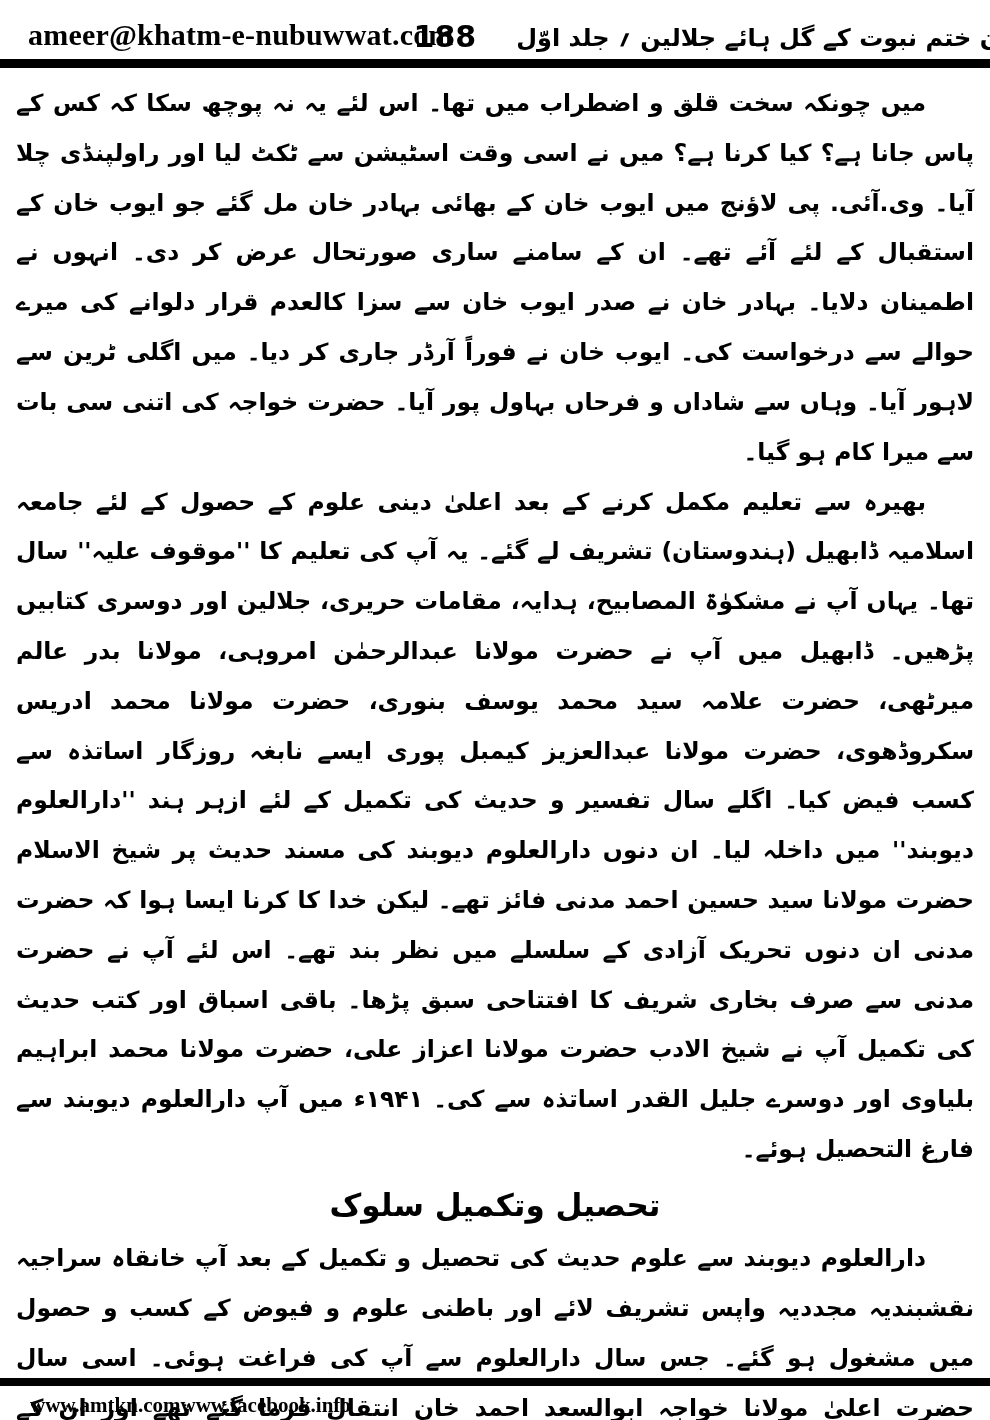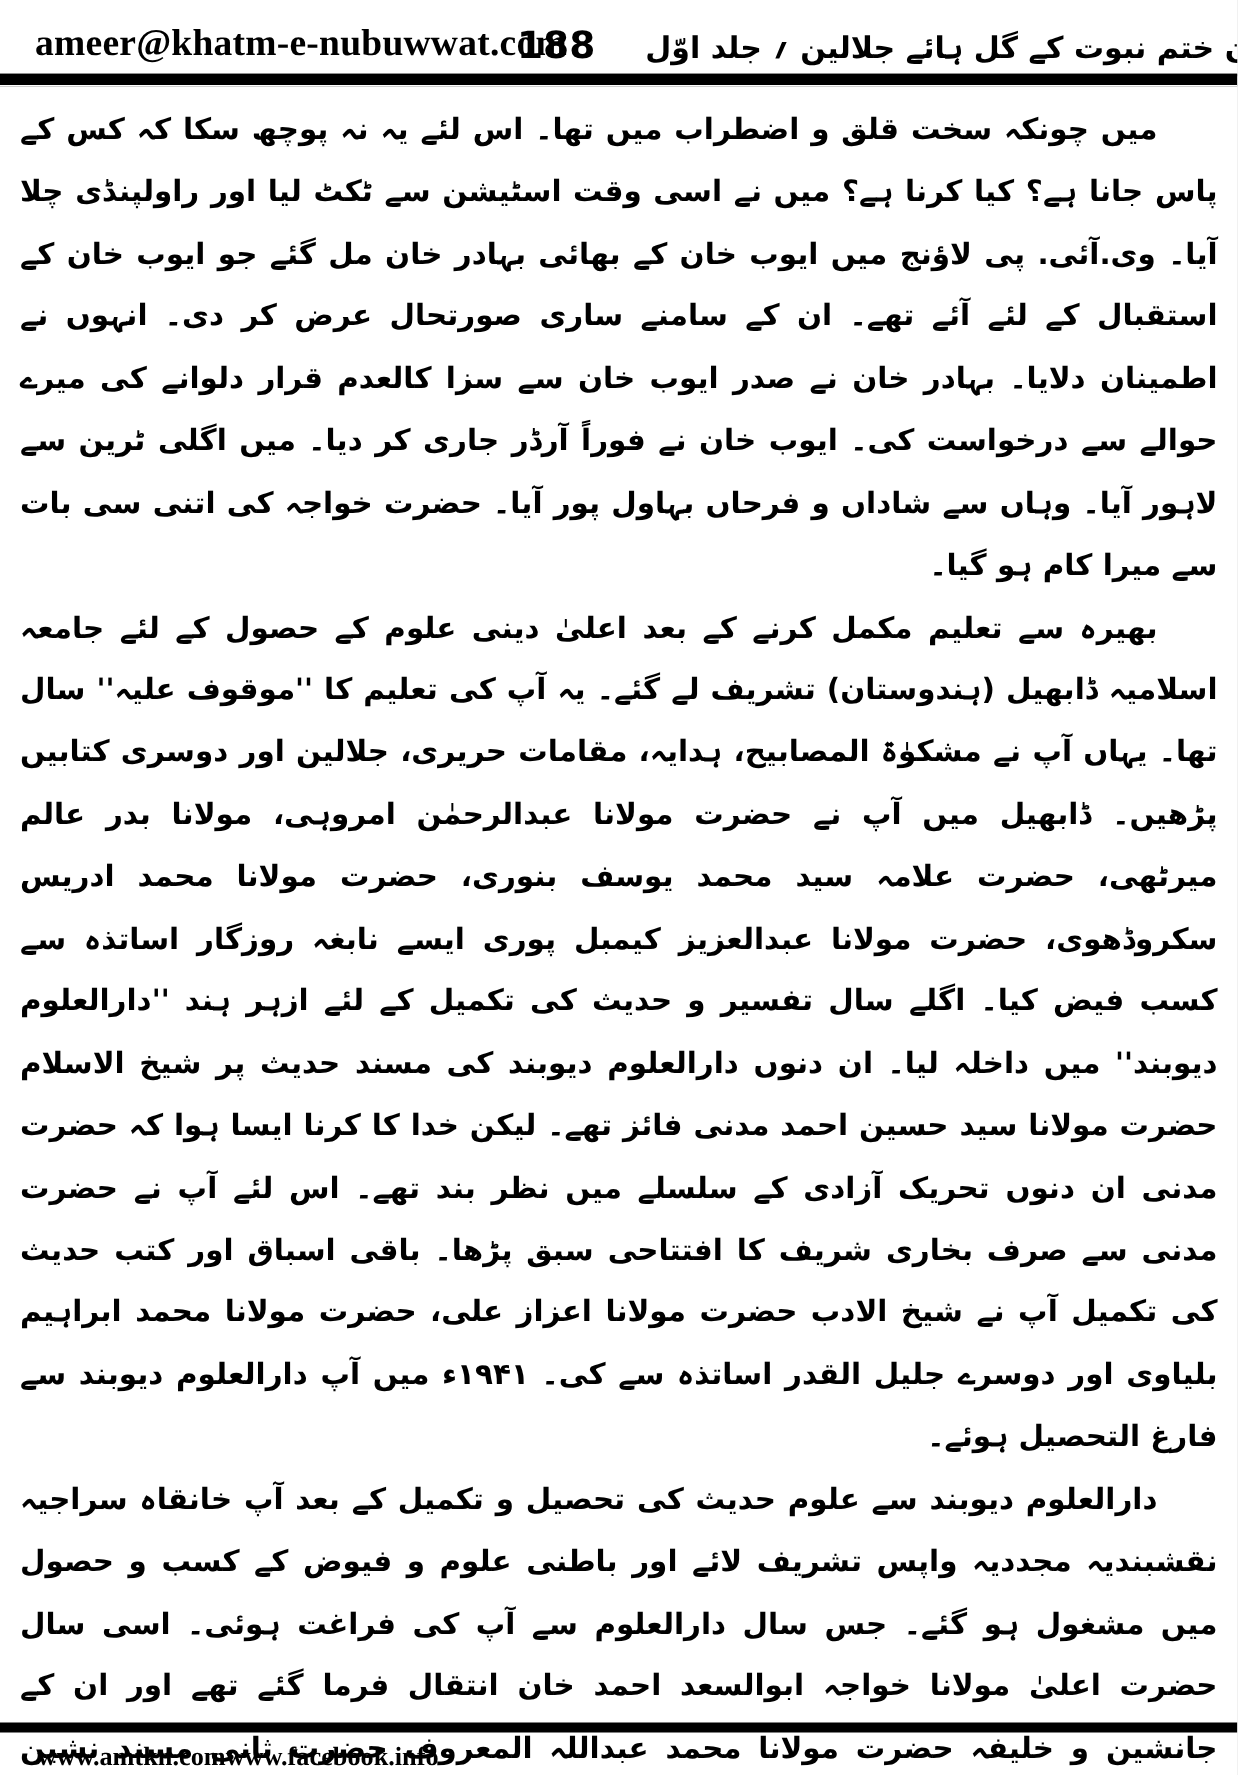--- a/index.html
+++ b/index.html
@@ -97,20 +97,21 @@
     <span class="header-email">ameer@khatm-e-nubuwwat.com</span>
     <span class="header-pageno">188</span>
     <span class="header-title">چمنستان ختم نبوت کے گل ہائے جلالین ؍ جلد اوّل</span>
   </div>
 
   <div class="rule-top"></div>
 
   <div class="content">
     <p class="para">میں چونکہ سخت قلق و اضطراب میں تھا۔ اس لئے یہ نہ پوچھ سکا کہ کس کے پاس جانا ہے؟ کیا کرنا ہے؟ میں نے اسی وقت اسٹیشن سے ٹکٹ لیا اور راولپنڈی چلا آیا۔ وی.آئی. پی لاؤنج میں ایوب خان کے بھائی بہادر خان مل گئے جو ایوب خان کے استقبال کے لئے آئے تھے۔ ان کے سامنے ساری صورتحال عرض کر دی۔ انہوں نے اطمینان دلایا۔ بہادر خان نے صدر ایوب خان سے سزا کالعدم قرار دلوانے کی میرے حوالے سے درخواست کی۔ ایوب خان نے فوراً آرڈر جاری کر دیا۔ میں اگلی ٹرین سے لاہور آیا۔ وہاں سے شاداں و فرحاں بہاول پور آیا۔ حضرت خواجہ کی اتنی سی بات سے میرا کام ہو گیا۔</p>
     <p class="para">بھیرہ سے تعلیم مکمل کرنے کے بعد اعلیٰ دینی علوم کے حصول کے لئے جامعہ اسلامیہ ڈابھیل (ہندوستان) تشریف لے گئے۔ یہ آپ کی تعلیم کا ''موقوف علیہ'' سال تھا۔ یہاں آپ نے مشکوٰۃ المصابیح، ہدایہ، مقامات حریری، جلالین اور دوسری کتابیں پڑھیں۔ ڈابھیل میں آپ نے حضرت مولانا عبدالرحمٰن امروہی، مولانا بدر عالم میرٹھی، حضرت علامہ سید محمد یوسف بنوری، حضرت مولانا محمد ادریس سکروڈھوی، حضرت مولانا عبدالعزیز کیمبل پوری ایسے نابغہ روزگار اساتذہ سے کسب فیض کیا۔ اگلے سال تفسیر و حدیث کی تکمیل کے لئے ازہر ہند ''دارالعلوم دیوبند'' میں داخلہ لیا۔ ان دنوں دارالعلوم دیوبند کی مسند حدیث پر شیخ الاسلام حضرت مولانا سید حسین احمد مدنی فائز تھے۔ لیکن خدا کا کرنا ایسا ہوا کہ حضرت مدنی ان دنوں تحریک آزادی کے سلسلے میں نظر بند تھے۔ اس لئے آپ نے حضرت مدنی سے صرف بخاری شریف کا افتتاحی سبق پڑھا۔ باقی اسباق اور کتب حدیث کی تکمیل آپ نے شیخ الادب حضرت مولانا اعزاز علی، حضرت مولانا محمد ابراہیم بلیاوی اور دوسرے جلیل القدر اساتذہ سے کی۔ ۱۹۴۱ء میں آپ دارالعلوم دیوبند سے فارغ التحصیل ہوئے۔</p>
+    <h2 class="section-heading">تحصیل وتکمیل سلوک</h2>
     <p class="para">دارالعلوم دیوبند سے علوم حدیث کی تحصیل و تکمیل کے بعد آپ خانقاہ سراجیہ نقشبندیہ مجددیہ واپس تشریف لائے اور باطنی علوم و فیوض کے کسب و حصول میں مشغول ہو گئے۔ جس سال دارالعلوم سے آپ کی فراغت ہوئی۔ اسی سال حضرت اعلیٰ مولانا خواجہ ابوالسعد احمد خان انتقال فرما گئے تھے اور ان کے جانشین و خلیفہ حضرت مولانا محمد عبداللہ المعروف حضرت ثانی مسند نشین تھے۔ آپ نے حضرت ثانی سے بیعت کی اور سلوک و احسان کی شاہراہ پر چل پڑے۔ آپ نے اپنے پیر و مرشد سے کنز الہدایات مولانا محمد باقر لاہوری، مکاتیب مجدد الف ثانی، مکتوبات حضرت شاہ غلام علی، مکتوبات حضرت خواجہ محمد معصوم اور ہدایۃ الطالبین جیسی معرفت سے لبریز کتابیں سبقاً پڑھیں۔</p>
 
   </div>
 
   <div class="rule-bottom"></div>
 
   <div class="footer">
     <span>www.amtkn.com</span>
     <span>www.facebook.info</span>
   </div>

